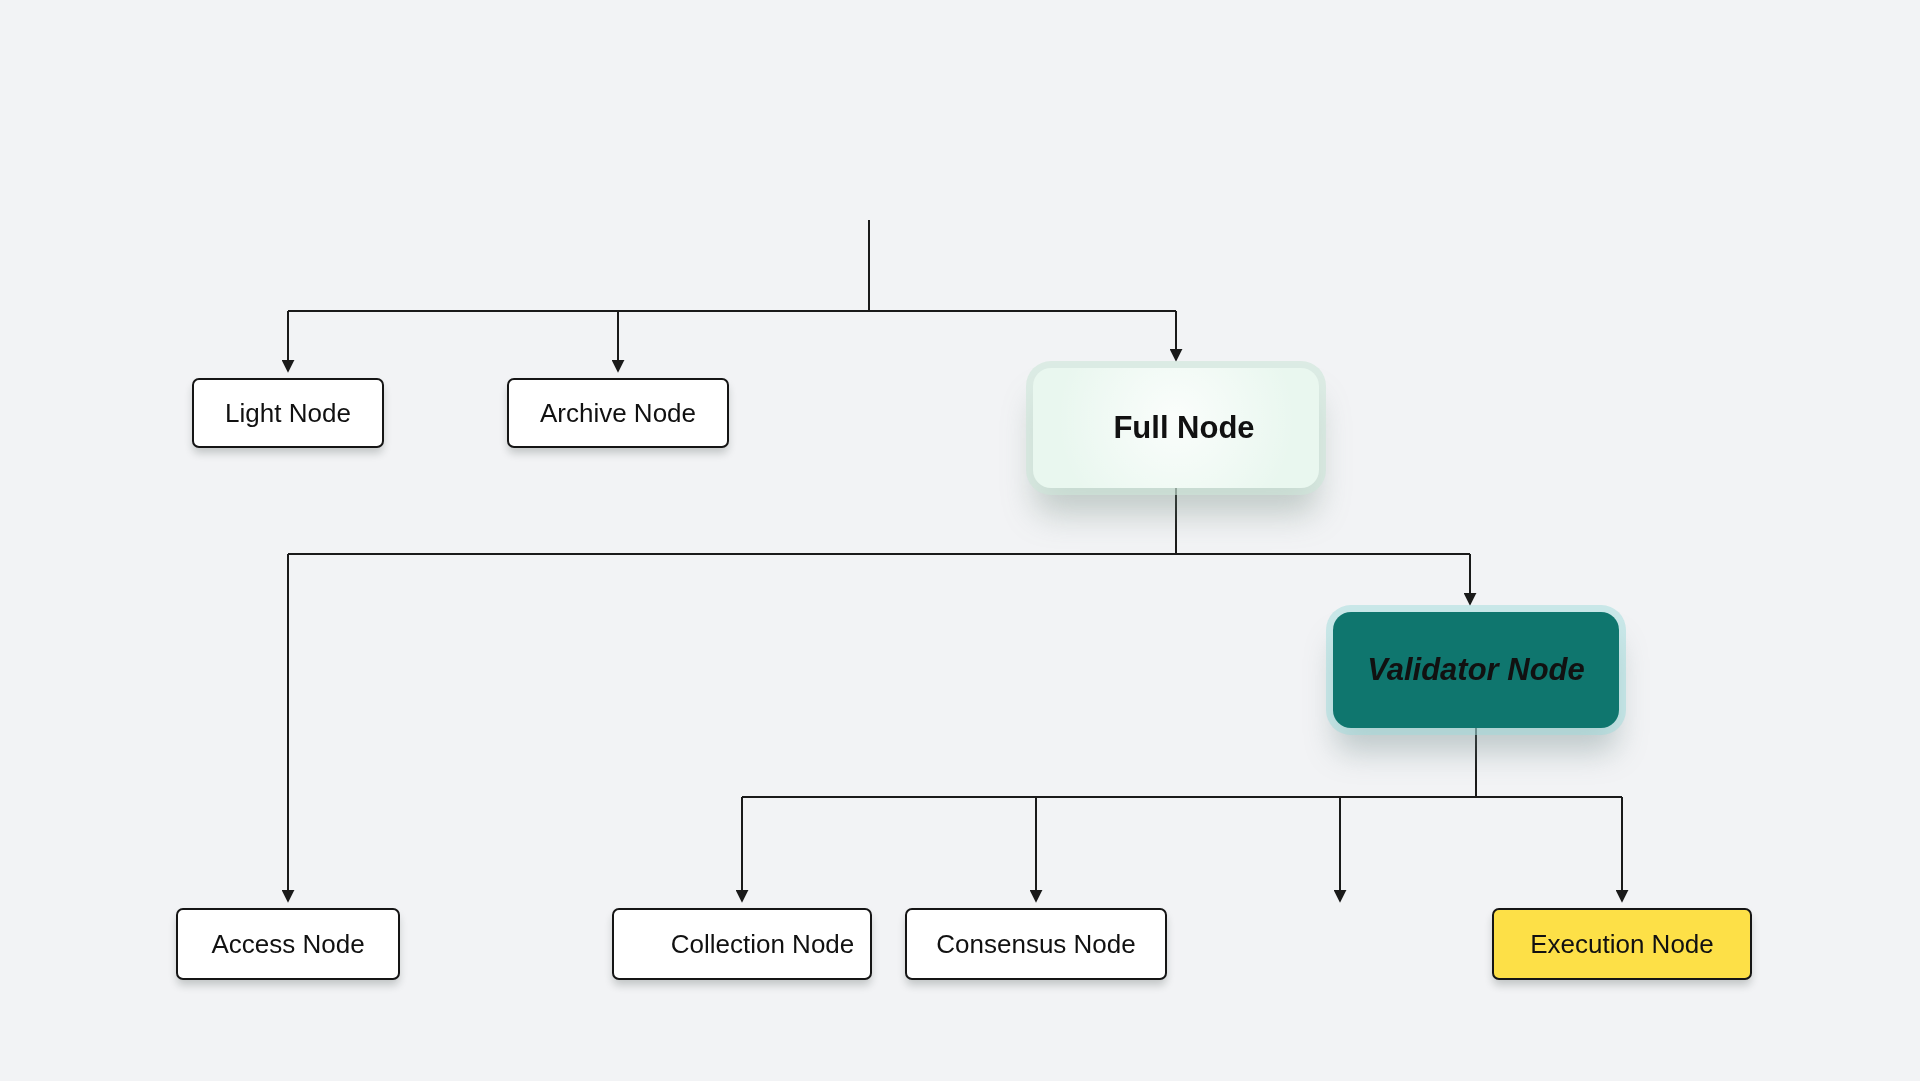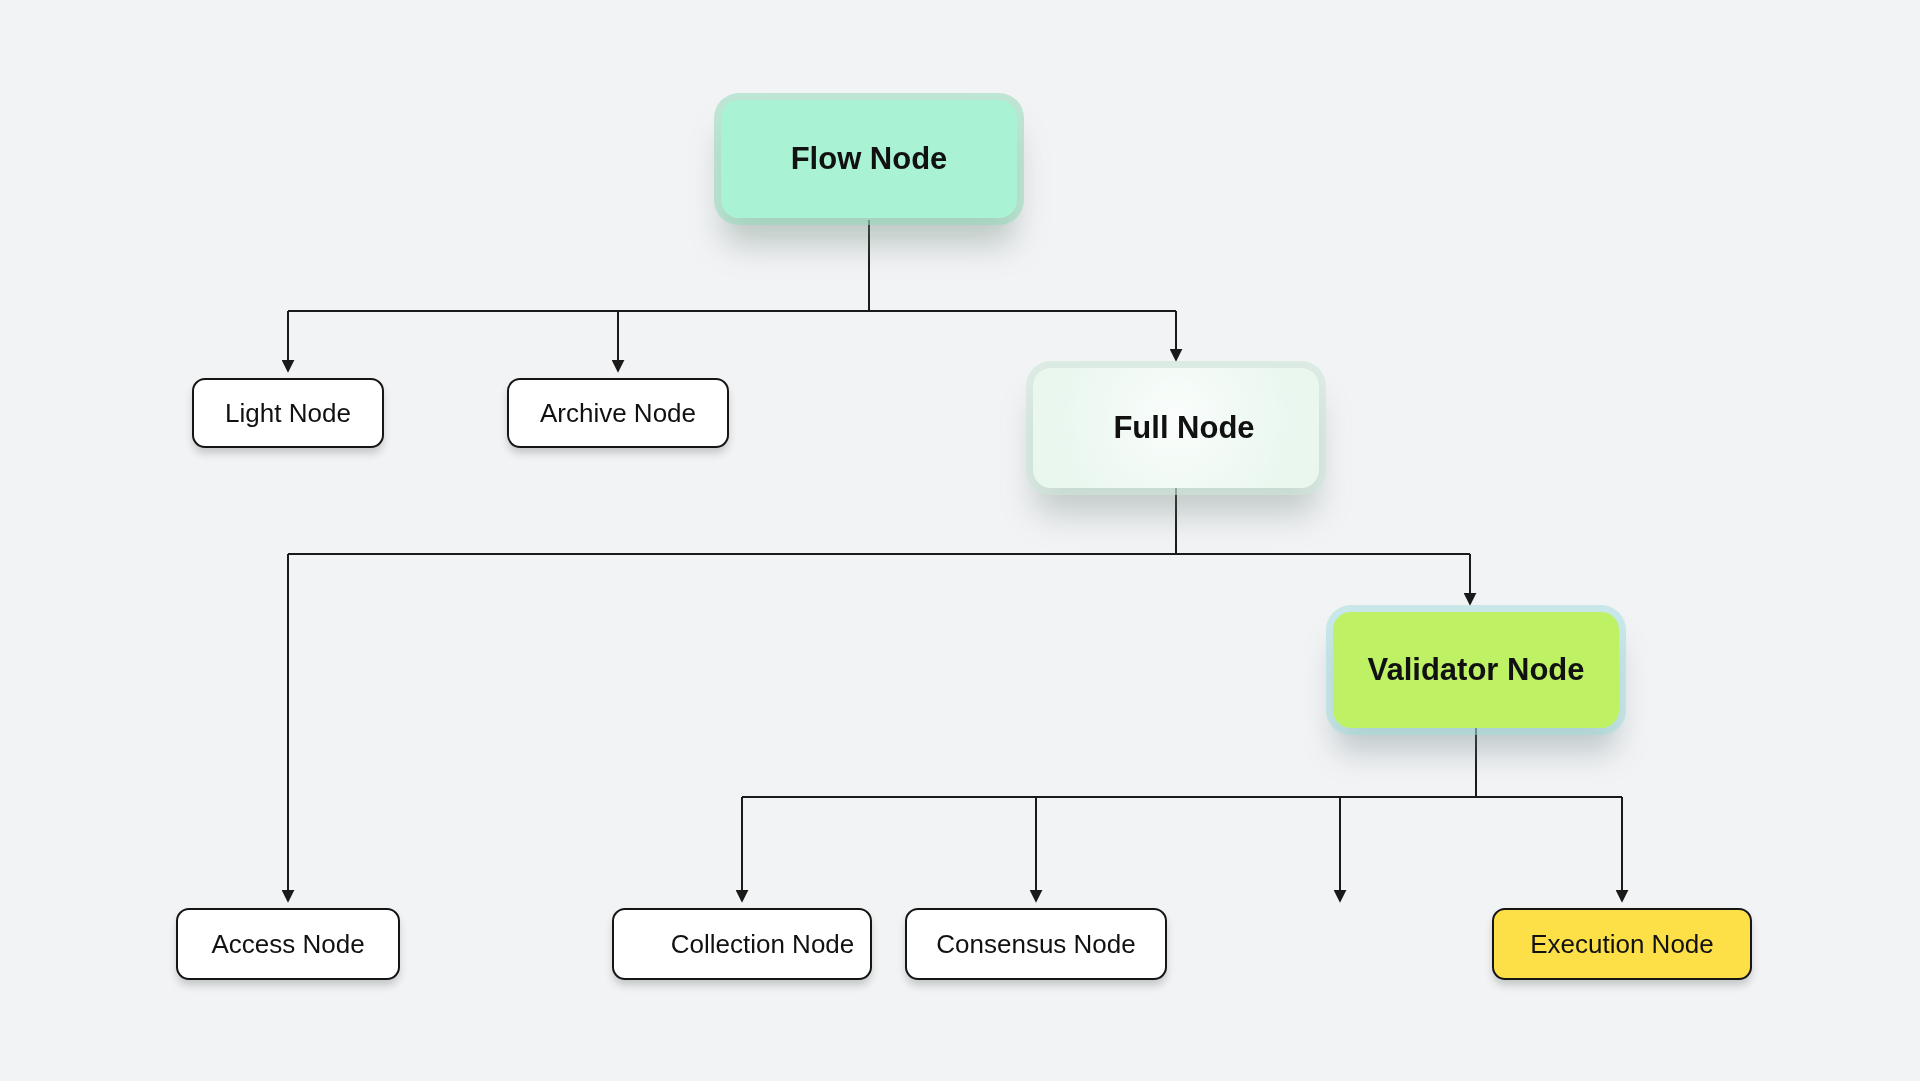--- a/index.html
+++ b/index.html
@@ -16,21 +16,21 @@
   svg.connectors path.edge { fill:none; stroke:var(--line-color); stroke-width:2; }
   svg.connectors marker path { fill:var(--line-color); stroke:none; }
 
   .node {
     position:absolute; display:flex; align-items:center; justify-content:center;
     text-align:center; white-space:nowrap; color:#111;
   }
   .node.plain {
     background:#fff;
     border:2.5px solid #151515;
-    border-radius:13px;
+    border-radius:7px;
     font-size:26px; font-weight:500;
     box-shadow:0 6px 9px -1px rgba(25,35,30,0.22);
   }
   .node.accent {
     border-radius:18px;
     font-size:31px; font-weight:600;
   }
 
   #node-flow  { left:721px;  top:100px; width:296px; height:118px;
     box-shadow:0 0 0 7px rgba(148,219,186,0.55), 0 28px 32px -2px rgba(115,140,128,0.42); }
@@ -72,37 +72,34 @@
     <path class="edge" d="M1470 554 V604" marker-end="url(#arrow)"></path>
 
     <path class="edge" d="M1476 728 V797"></path>
     <path class="edge" d="M742 797 H1622"></path>
     <path class="edge" d="M742 797 V901" marker-end="url(#arrow)"></path>
     <path class="edge" d="M1036 797 V901" marker-end="url(#arrow)"></path>
     <path class="edge" d="M1340 797 V901" marker-end="url(#arrow)"></path>
     <path class="edge" d="M1622 797 V901" marker-end="url(#arrow)"></path>
   </svg>
 
-  <div class="node accent" id="node-flow" style="background-color: rgb(169, 242, 211);">
-    <span>Flow Node</span>
-  </div>
 
   <div class="node plain" id="node-light" style="background-color: rgb(255, 255, 255);">
     <span>Light Node</span>
   </div>
 
   <div class="node plain" id="node-archive" style="background-color: rgb(255, 255, 255);">
     <span>Archive Node</span>
   </div>
 
   <div class="node accent" id="node-full" style="background-color: rgb(233, 247, 239);">
     <span>Full Node</span>
   </div>
 
-  <div class="node accent" id="node-validator" style="background-color: #bef264;">
+  <div class="node accent" id="node-validator" style="background-color: #0f766e; font-style: italic;">
     <span>Validator Node</span>
   </div>
 
   <div class="node plain" id="node-access" style="background-color: rgb(255, 255, 255);">
     <span>Access Node</span>
   </div>
 
   <div class="node plain" id="node-collection" style="background-color: rgb(255, 255, 255);">
     <span>Collection Node</span>
   </div>

